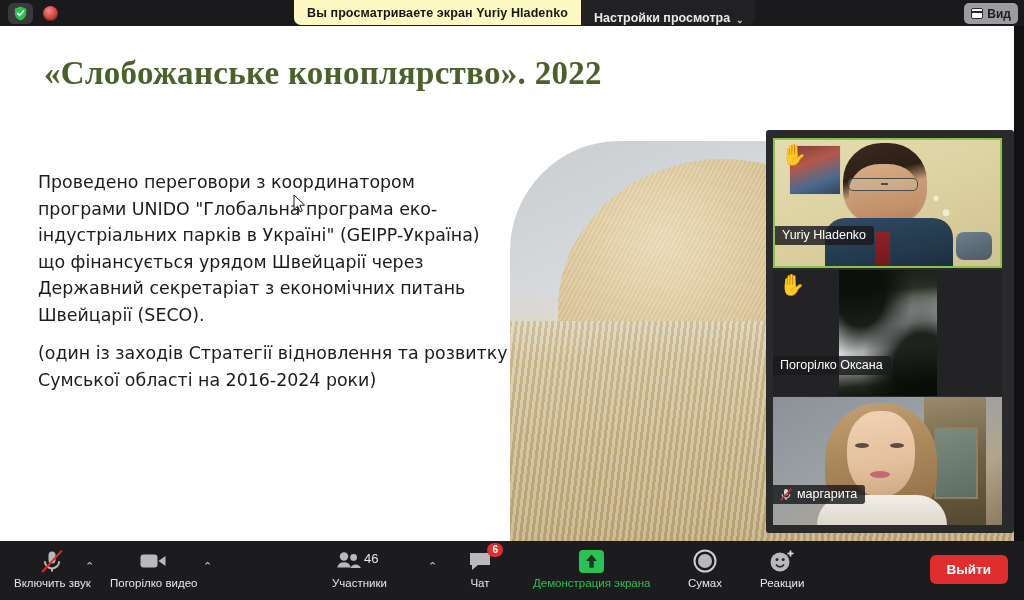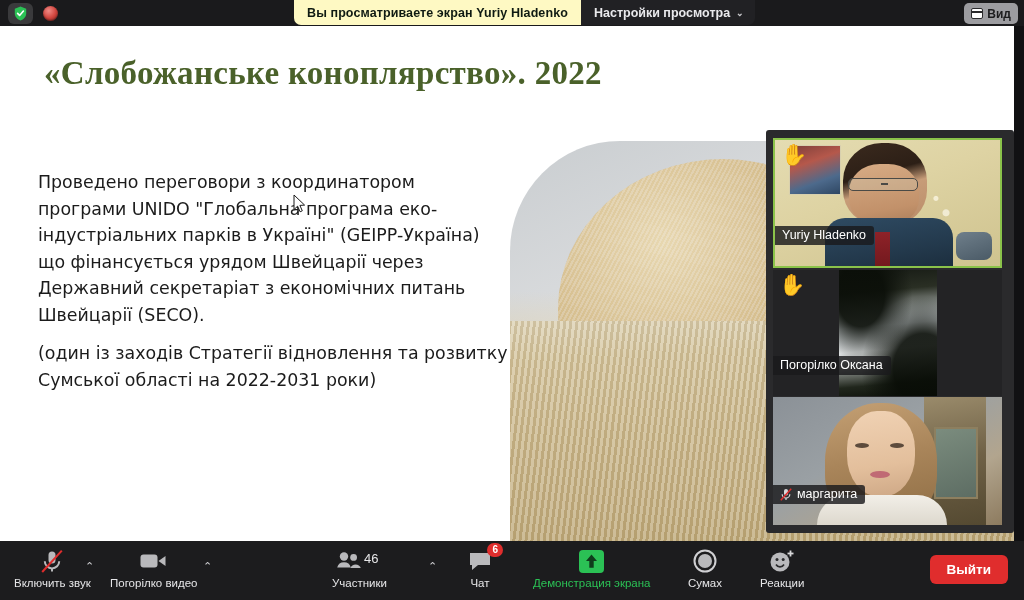--- a/index.html
+++ b/index.html
@@ -16,21 +16,21 @@
     display:flex; align-items:center; justify-content:center; }
   .rec-dot { width:15px; height:15px; border-radius:50%;
     background:radial-gradient(circle at 38% 32%, #f08a85 0%, #d1453e 52%, #8c2a26 100%);
     box-shadow:inset 0 -1px 2px rgba(0,0,0,.45); }
 
   .sharebar { position:absolute; left:294px; top:0; height:25px; display:flex;
     border-bottom-left-radius:7px; border-bottom-right-radius:7px; overflow:hidden; }
   .share-green { background:#fef9c3; color:#0f1a12; font-size:12.5px; font-weight:600;
     padding:0 13px; display:flex; align-items:center; letter-spacing:.1px; }
   .share-dark { background:#212124; color:#e9e9ec; font-size:12.5px; font-weight:600;
-    padding:0 11px 0 13px; display:flex; align-items:center; gap:6px; }
+    padding:0 11px 0 13px; display:flex; align-items:flex-end; gap:6px; }
   .caret-dn { font-size:9px; opacity:.85; }
 
   .view-btn { position:absolute; right:6px; top:3px; height:21px; background:#9c9ca0;
     color:#1c1c1e; border-radius:5px; padding:0 7px; display:flex; align-items:center;
     gap:4px; font-size:12px; font-weight:600; }
   .view-icn { width:12px; height:11px; border:1.6px solid #2a2a2c; border-radius:2px;
     background:#ffffff; position:relative; }
   .view-icn:after { content:""; position:absolute; left:0; right:0; top:2px; height:1.6px; background:#2a2a2c; }
 
   
@@ -178,21 +178,21 @@
       <div class="matfade"></div>
       <div class="ball"></div>
       <div class="darktuft"></div>
       <div class="mat"></div>
     </div>
 
     <div class="slide-title">«Слобожанське коноплярство». 2022</div>
 
     <div class="body-text">
       <p>Проведено переговори з координатором програми UNIDO "Глобальна програма еко-індустріальних парків в Україні" (GEIPP-Україна) що фінансується урядом Швейцарії через Державний секретаріат з економічних питань Швейцарії (SECO).</p>
-      <p>(один із заходів Стратегії відновлення та розвитку Сумської області на 2022-2031 роки)</p>
+      <p>(один із заходів Стратегії відновлення та розвитку Сумської області на 2016-2024 роки)</p>
     </div>
 
     <svg class="cursor" viewBox="0 0 13 19">
       <path d="M1 1 L1 15.5 L4.6 12.2 L7.1 17.8 L9.3 16.8 L6.9 11.4 L11.6 11.1 Z" fill="#fff" stroke="#1a1a1a" stroke-width="1"></path>
     </svg>
   </div>
 
   <div class="rail">
 
     <div class="tile t1">

